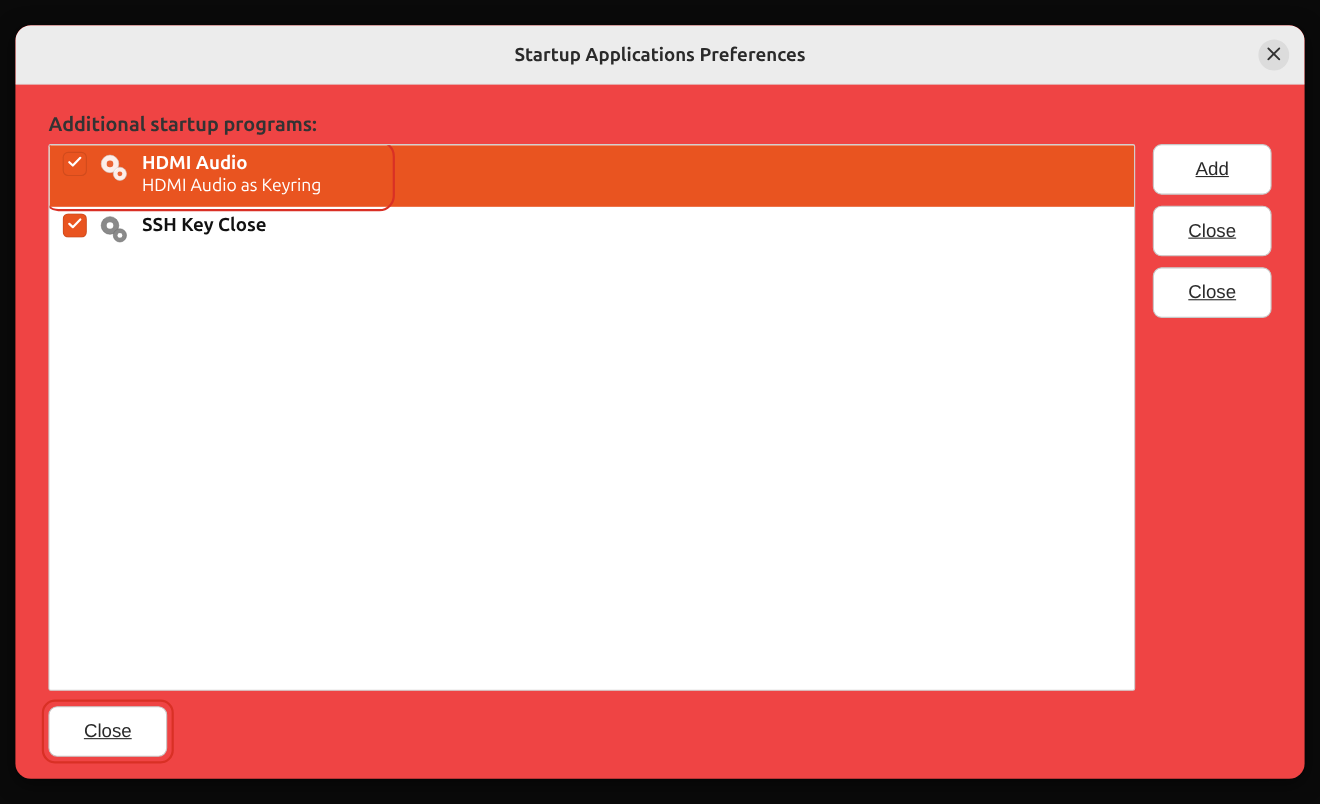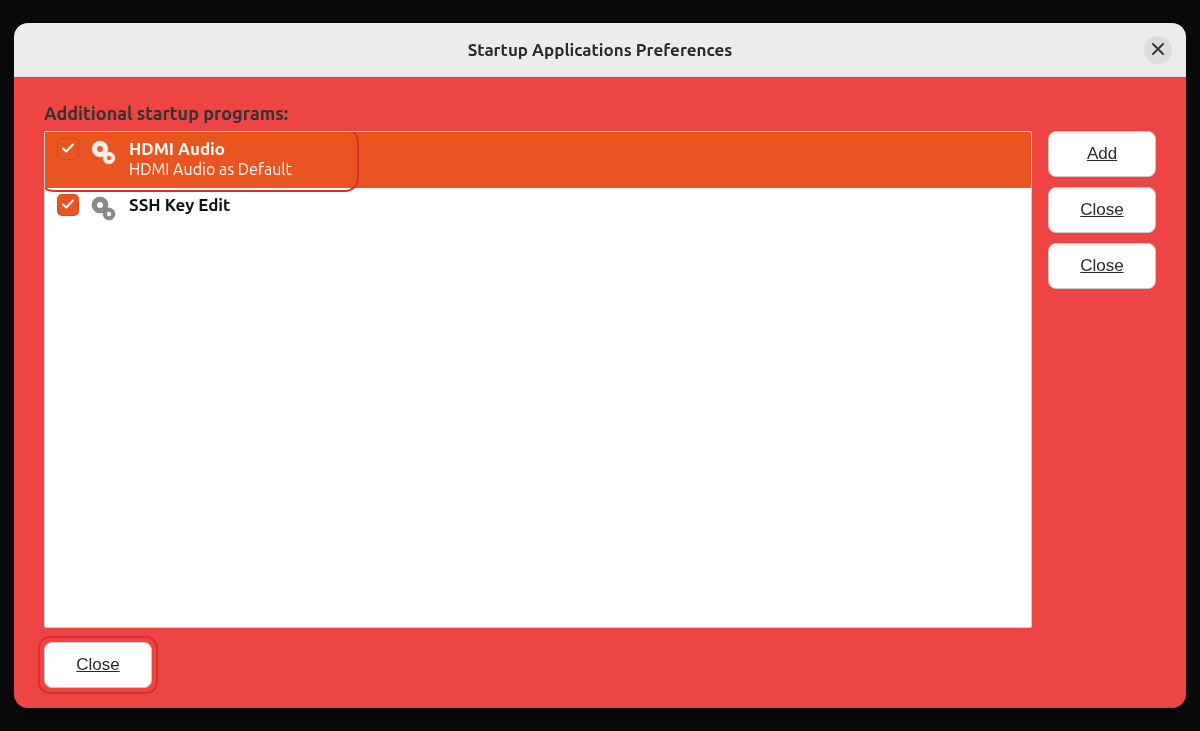--- a/index.html
+++ b/index.html
@@ -216,21 +216,21 @@
               <g fill="#fff" fill-opacity="0.9" stroke="#d0d0d0" stroke-width="0.5">
                 <circle cx="11" cy="11" r="8"></circle>
                 <circle cx="11" cy="11" r="3" fill="#e95420" stroke="none"></circle>
                 <circle cx="20" cy="20" r="6"></circle>
                 <circle cx="20" cy="20" r="2.2" fill="#e95420" stroke="none"></circle>
               </g>
             </svg>
           </div>
           <div class="row-texts">
             <div class="row-title">HDMI Audio</div>
-            <div class="row-sub">HDMI Audio as Default</div>
+            <div class="row-sub">HDMI Audio as Keyring</div>
           </div>
         </div>
 
         <div class="list-row">
           <div class="checkbox">
             <span>
               <svg viewBox="0 0 14 14">
                   <path d="M2 7.5 L5.2 10.5 L12 3.5" stroke="#fff" stroke-width="2" fill="none" stroke-linecap="round" stroke-linejoin="round"></path>
                 </svg>
             </span>
@@ -239,21 +239,21 @@
             <svg viewBox="0 0 30 30" width="30" height="30">
               <g fill="#8a8a8a" stroke="#6a6a6a" stroke-width="0.5">
                 <circle cx="11" cy="11" r="8"></circle>
                 <circle cx="11" cy="11" r="3" fill="#fff" stroke="none"></circle>
                 <circle cx="20" cy="20" r="6"></circle>
                 <circle cx="20" cy="20" r="2.2" fill="#fff" stroke="none"></circle>
               </g>
             </svg>
           </div>
           <div class="row-texts">
-            <div class="row-title" style="color:#111">SSH Key Edit</div>
+            <div class="row-title" style="color:#111">SSH Key Close</div>
           </div>
         </div>
 
       </div>
 
       <div class="button-col">
         <button class="btn">Add</button>
         <button class="btn">Close</button>
         <button class="btn">Close</button>
       </div>

